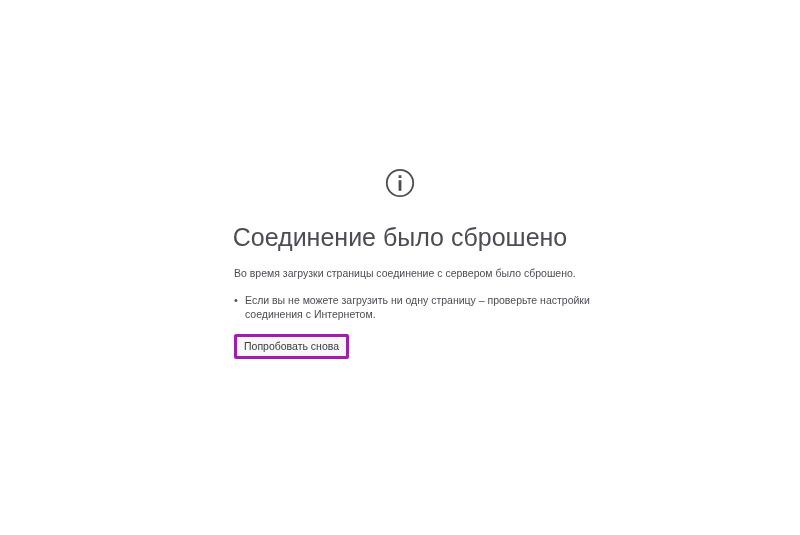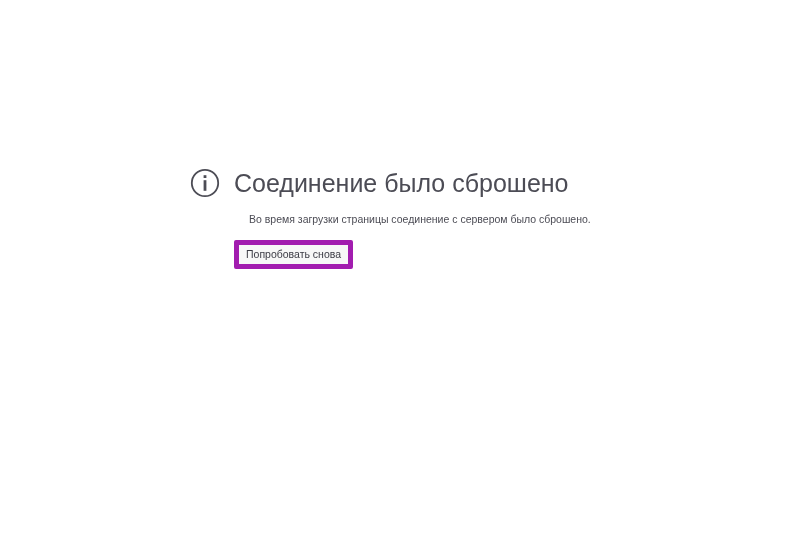--- a/index.html
+++ b/index.html
@@ -21,22 +21,23 @@
   }
   .error-container {
     position: absolute;
     left: 190px;
     top: 168px;
     width: 420px;
   }
   .title-row {
     display: flex;
     align-items: center;
-    gap: 14px;
+    gap: 24px;
     margin-bottom: 14px;
+    flex-direction: column;
   }
   .info-icon {
     flex: 0 0 auto;
     width: 30px;
     height: 30px;
     display: block;
   }
   .error-title {
     font-size: 25px;
     line-height: 30px;
@@ -46,21 +47,21 @@
     margin: 0;
     white-space: nowrap;
   }
   .error-body {
     padding-left: 44px;
   }
   .error-short {
     font-size: 10.5px;
     line-height: 15px;
     color: #4c4c55;
-    margin: 0 0 12px 15px;
+    margin: 0 0 12px 0;
   }
   ul.error-list {
     list-style: none;
     margin: 0;
     padding: 0;
   }
   ul.error-list li {
     position: relative;
     font-size: 10.5px;
     line-height: 14px;
@@ -79,21 +80,21 @@
   }
   .retry-wrap {
     margin-top: 13px;
   }
   .retry-button {
     font-family: "Liberation Sans", sans-serif;
     font-size: 10.5px;
     line-height: 12px;
     color: #3b3b44;
     background: #f7f7f7;
-    border: 5px solid #a21caf;
+    border: 3px solid #a21caf;
     border-radius: 2px;
     padding: 3px 7px 4px 7px;
     cursor: pointer;
   }
 </style>
 </head>
 <body>
 
 <div class="page">
   <div class="error-container">
@@ -106,20 +107,21 @@
           <rect x="13.6" y="12.2" width="2.8" height="10.6" fill="#4c4c55"></rect>
         </svg>
       </span>
       <h1 class="error-title">Соединение было сброшено</h1>
     </div>
 
     <div class="error-body">
       <p class="error-short">Во время загрузки страницы соединение с сервером было сброшено.</p>
 
       <ul class="error-list">
+        <li>Если вы не можете загрузить ни одну страницу – проверьте настройки соединения с Интернетом.</li>
       </ul>
 
       <div class="retry-wrap">
         <button class="retry-button" type="button">Попробовать снова</button>
       </div>
     </div>
 
   </div>
 </div>
 

